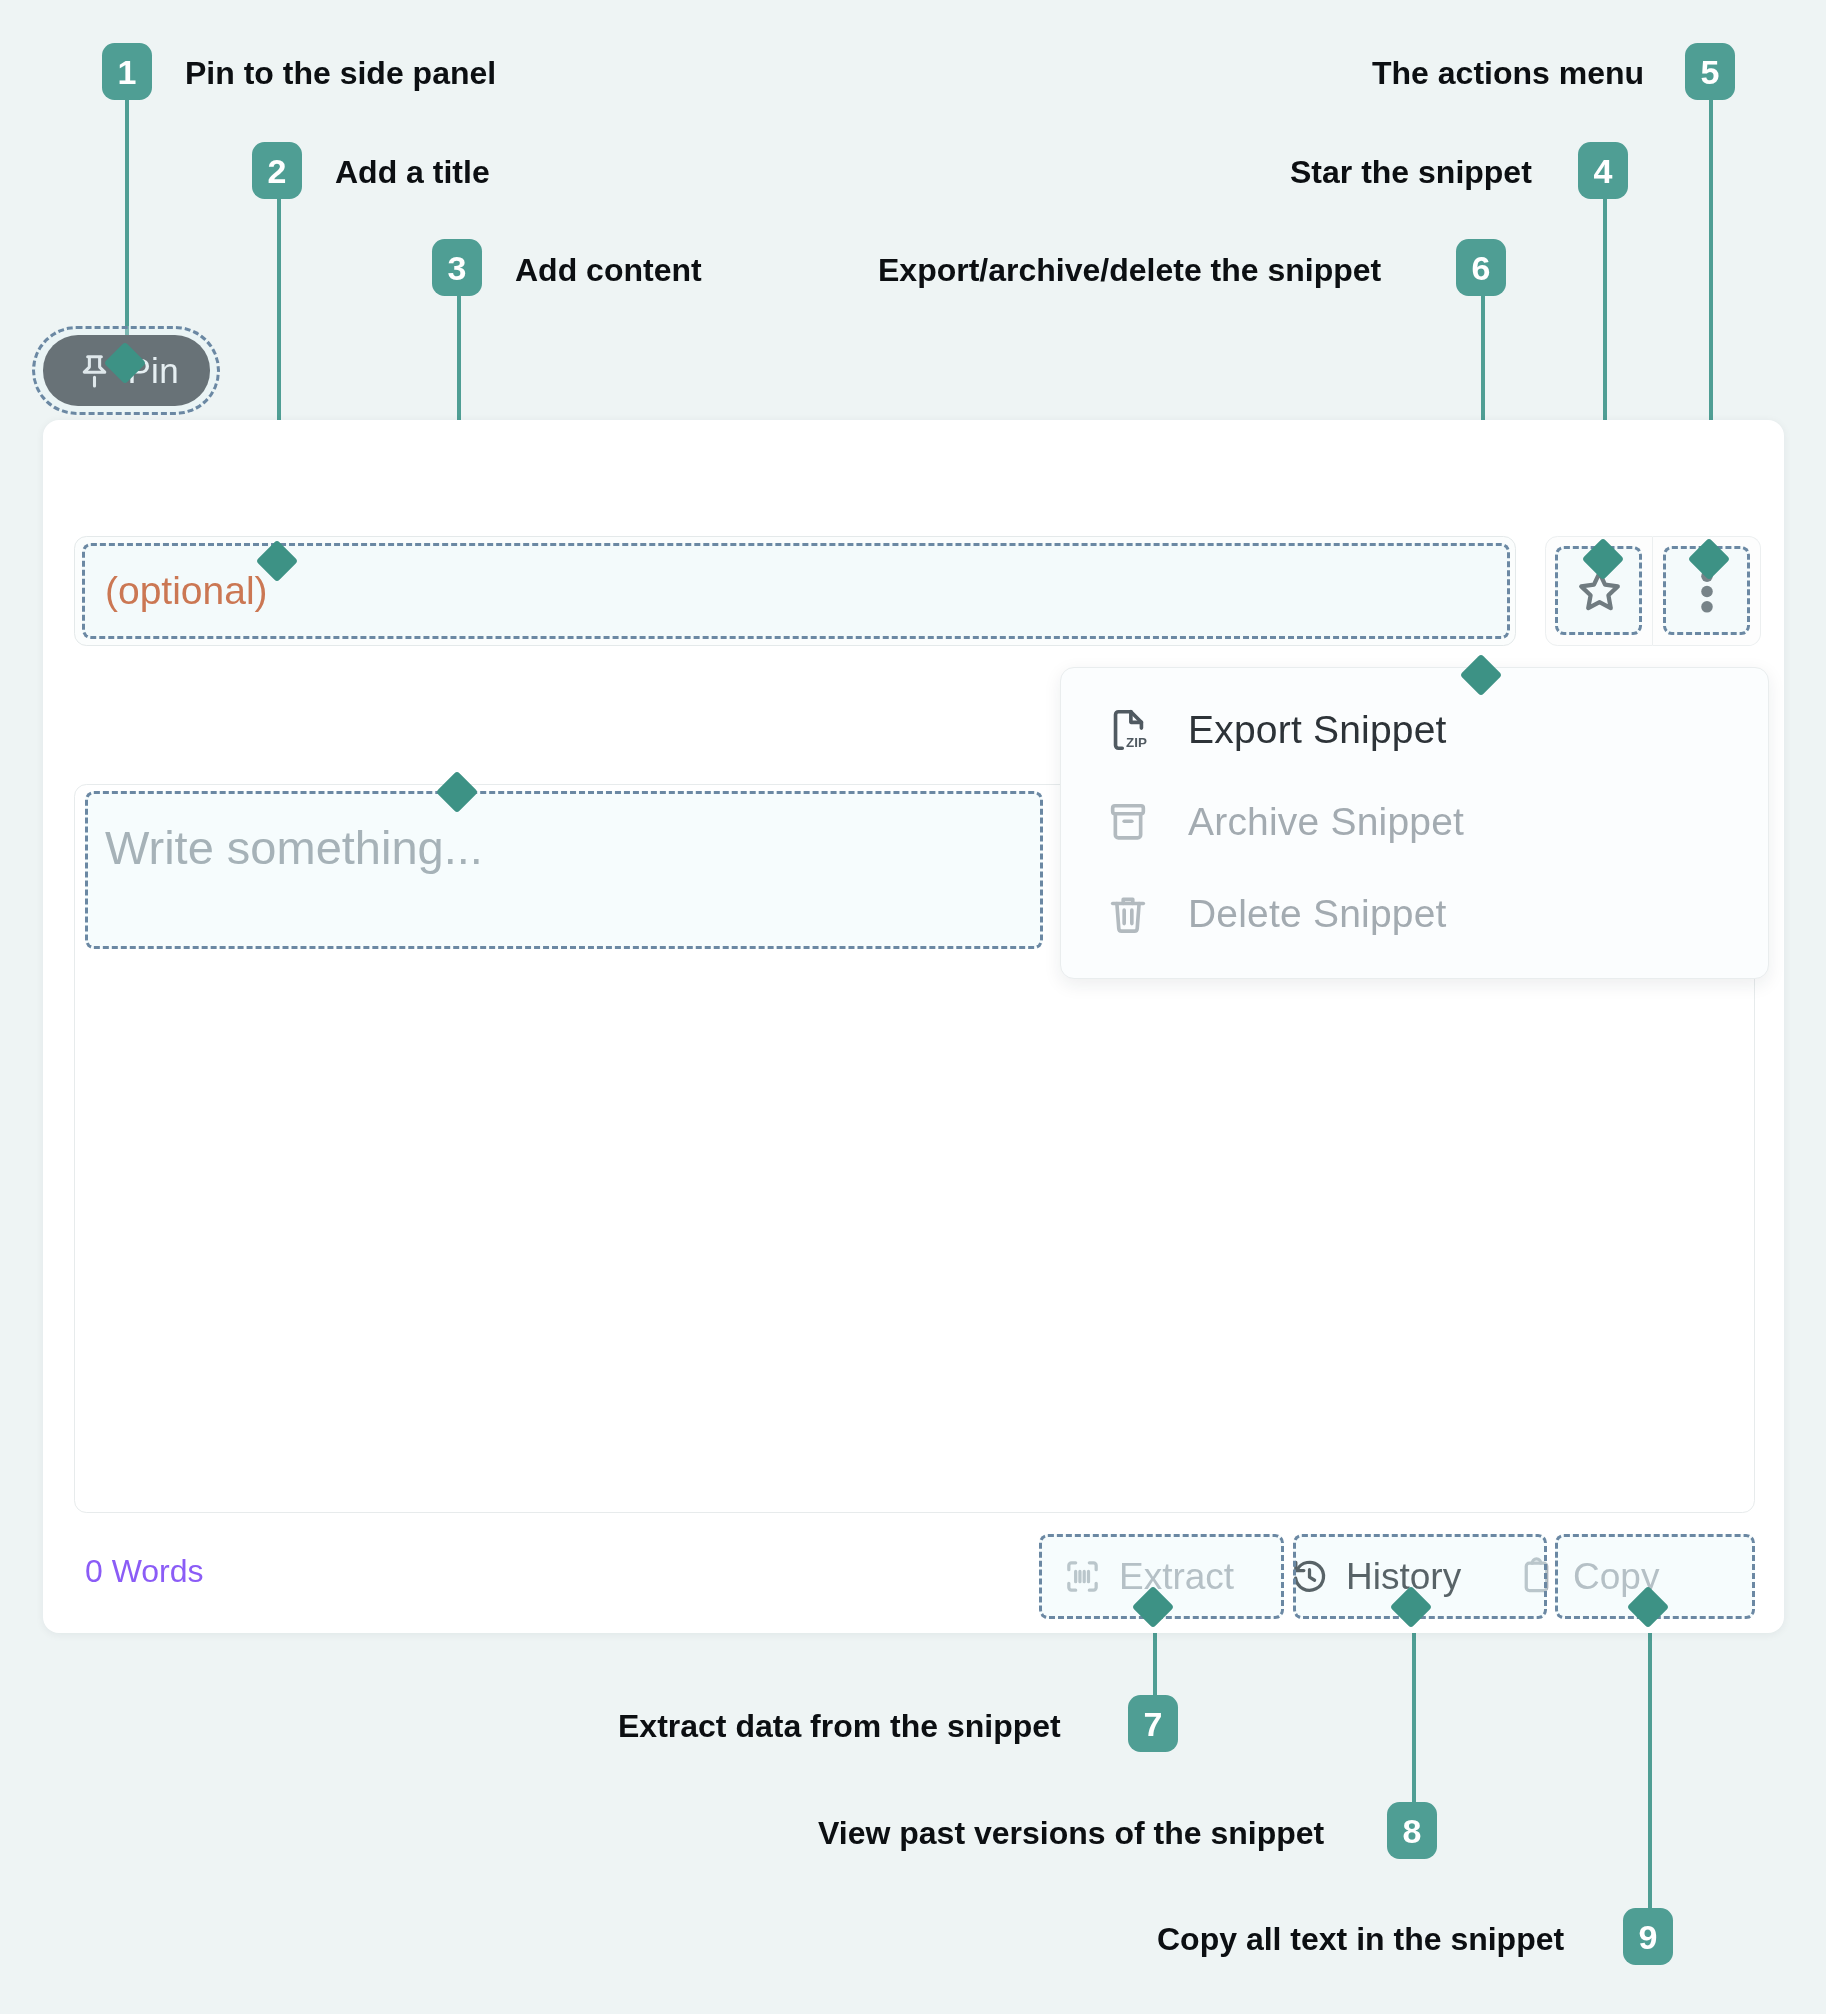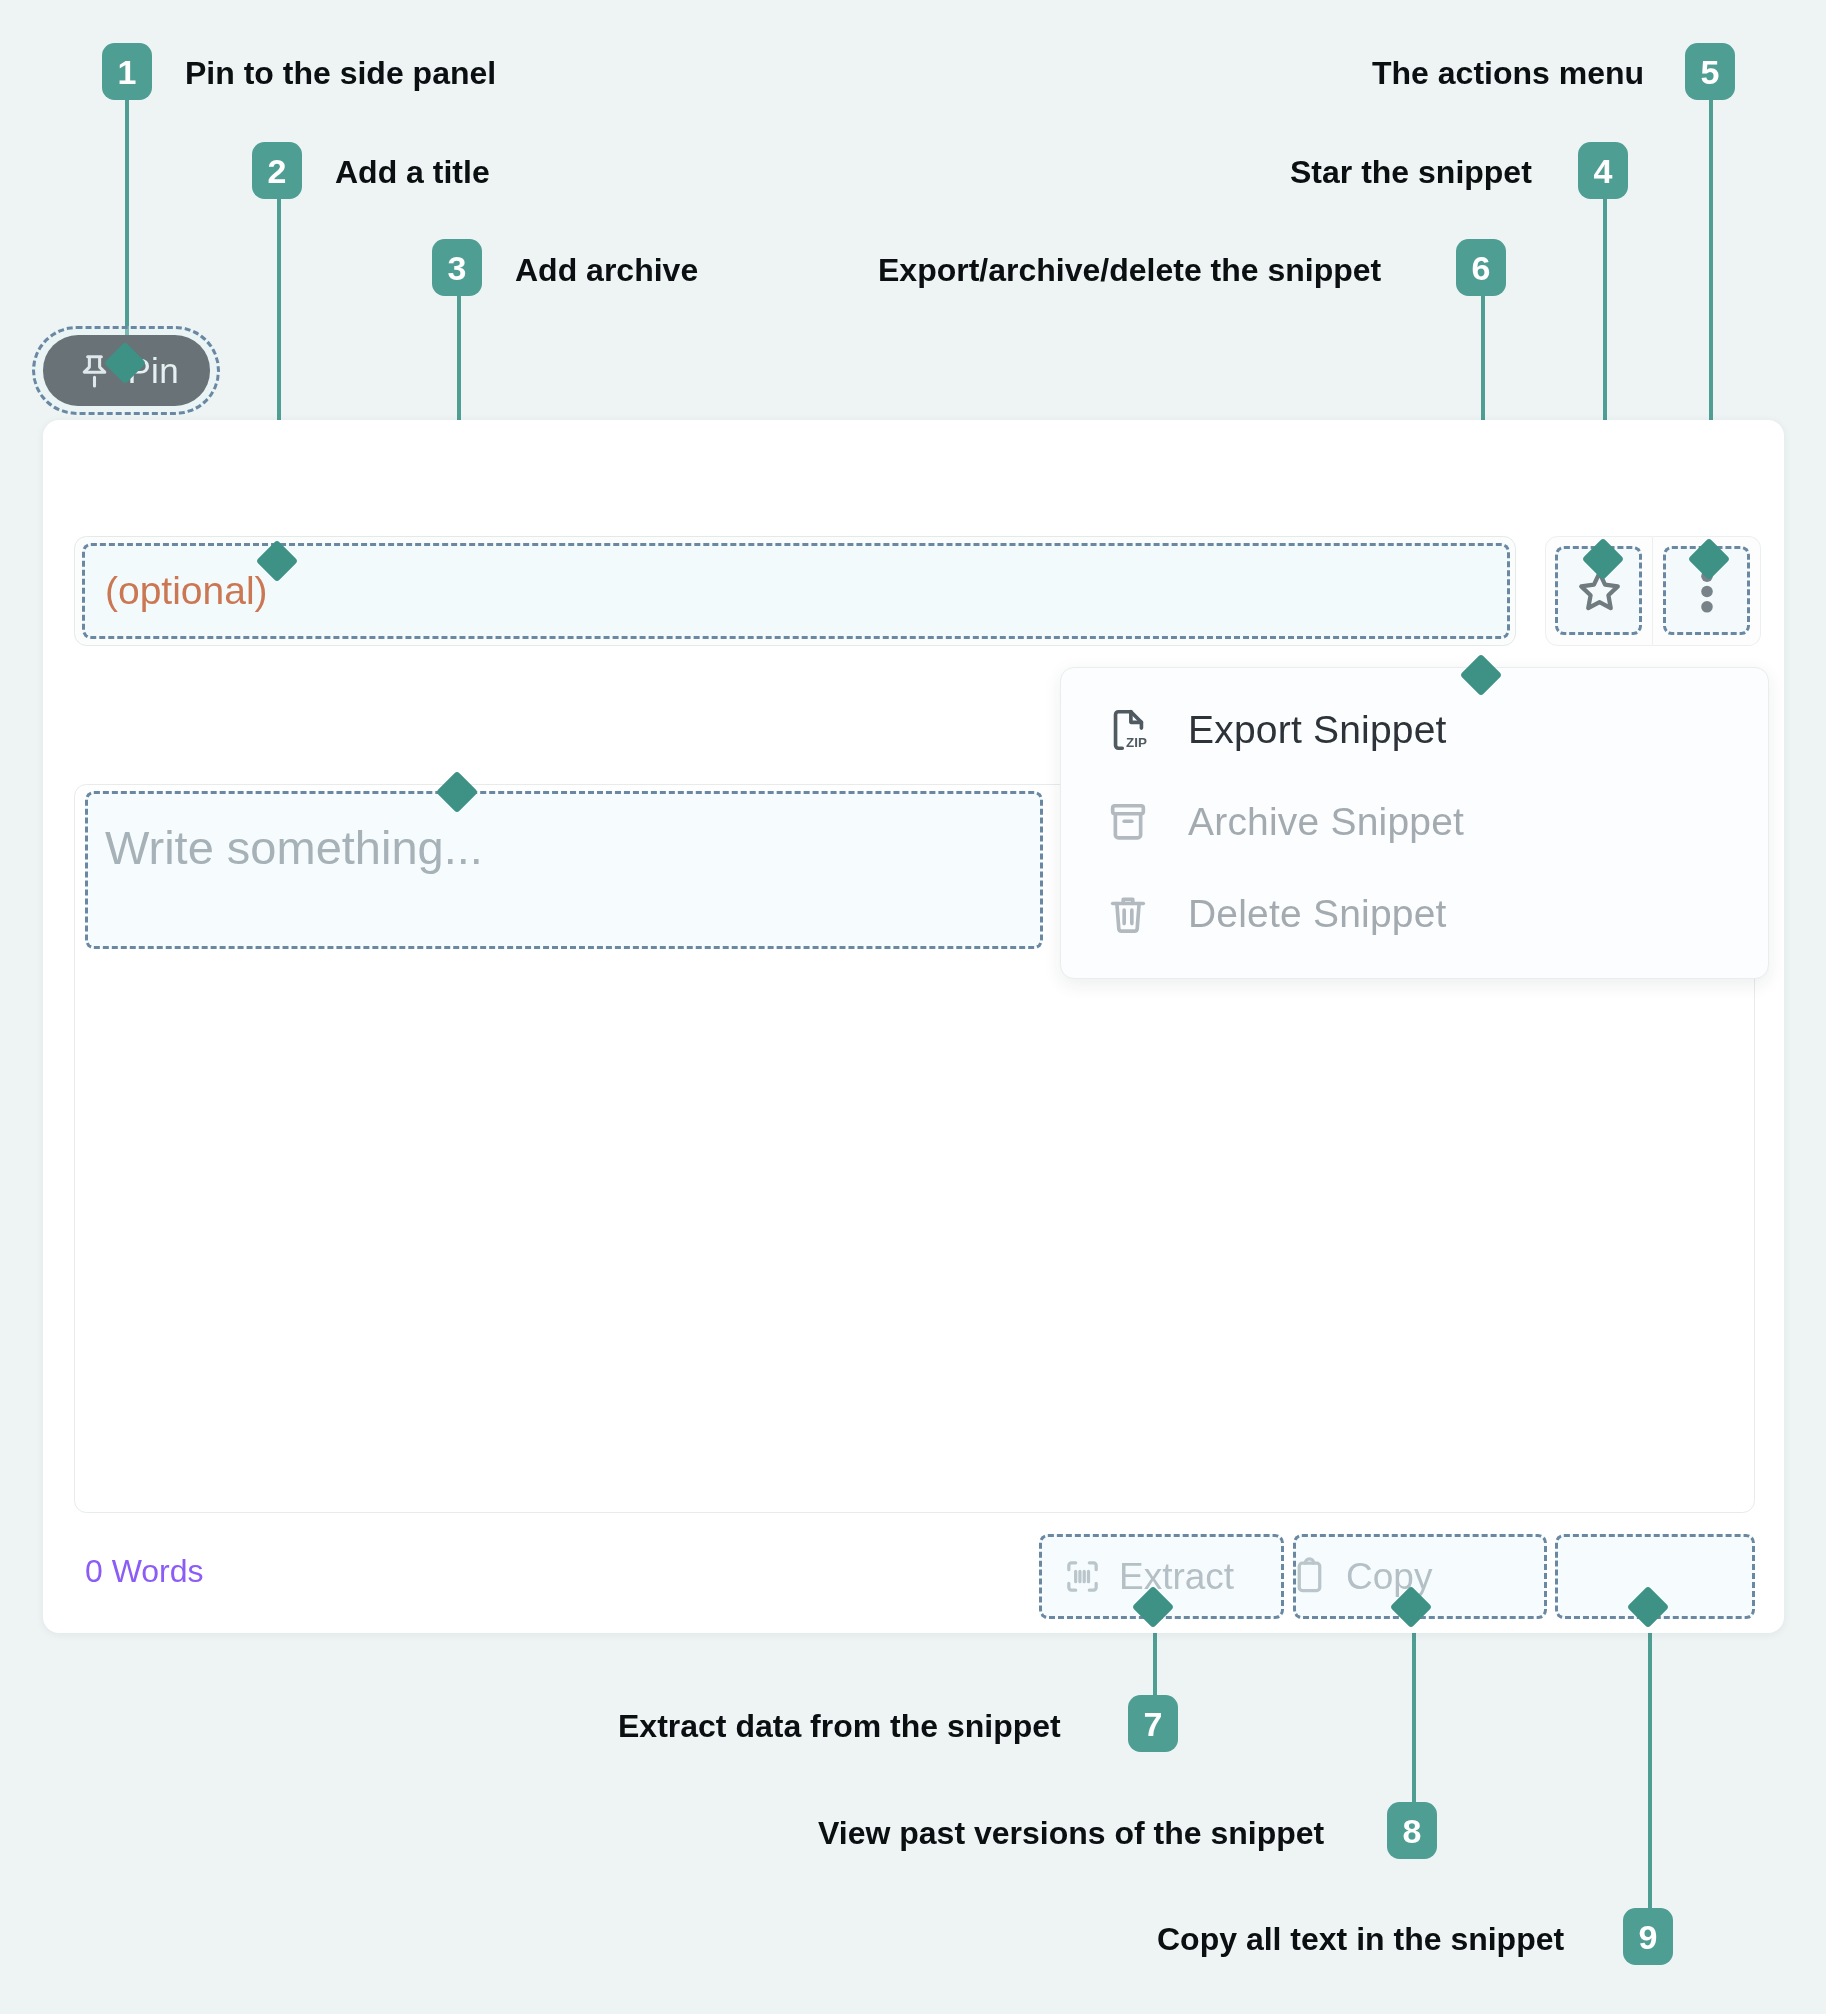--- a/index.html
+++ b/index.html
@@ -215,21 +215,21 @@
 <div class="leader" style="left:1412px; top:1600px; height:226px;"></div>
 <div class="leader" style="left:1648px; top:1600px; height:332px;"></div>
 
 <div class="badge" style="left:102px; top:43px;">1</div>
 <div class="anno-label" style="left:185px; top:57px;">Pin to the side panel</div>
 
 <div class="badge" style="left:252px; top:142px;">2</div>
 <div class="anno-label" style="left:335px; top:156px;">Add a title</div>
 
 <div class="badge" style="left:432px; top:239px;">3</div>
-<div class="anno-label" style="left:515px; top:254px;">Add archive</div>
+<div class="anno-label" style="left:515px; top:254px;">Add content</div>
 
 <div class="badge" style="left:1685px; top:43px;">5</div>
 <div class="anno-label" style="left:1372px; top:57px;">The actions menu</div>
 
 <div class="badge" style="left:1578px; top:142px;">4</div>
 <div class="anno-label" style="left:1290px; top:156px;">Star the snippet</div>
 
 <div class="badge" style="left:1456px; top:239px;">6</div>
 <div class="anno-label" style="left:878px; top:254px;">Export/archive/delete the snippet</div>
 
@@ -336,20 +336,30 @@
 <div id="footer-actions">
   <div class="foot-btn muted">
     <span>
       <svg width="41" height="41" viewBox="0 0 24 24" fill="none" stroke="#aab2b8" stroke-width="1.9" stroke-linecap="round" stroke-linejoin="round">
         <path d="M4 8V5.5A1.5 1.5 0 0 1 5.5 4H8M16 4h2.5A1.5 1.5 0 0 1 20 5.5V8M20 16v2.5a1.5 1.5 0 0 1-1.5 1.5H16M8 20H5.5A1.5 1.5 0 0 1 4 18.5V16"></path>
         <path d="M8 9v6M10.5 9v6M13 9v6M15.5 9v6"></path>
       </svg>
     </span>
     <span>Extract</span>
   </div>
+  <div class="foot-btn active">
+    <span>
+      <svg width="41" height="41" viewBox="0 0 24 24" fill="none" stroke="#1e2429" stroke-width="1.9" stroke-linecap="round" stroke-linejoin="round">
+        <path d="M4 8.5V3.8M4 8.5h4.7"></path>
+        <path d="M4.6 8.4A8.2 8.2 0 1 1 3.9 13"></path>
+        <path d="M12 8v4.4l3 1.8"></path>
+      </svg>
+    </span>
+    <span>History</span>
+  </div>
   <div class="foot-btn muted">
     <span>
       <svg width="41" height="41" viewBox="0 0 24 24" fill="none" stroke="#aab2b8" stroke-width="1.9" stroke-linecap="round" stroke-linejoin="round">
         <rect x="6" y="4.2" width="12" height="16" rx="1.8"></rect>
         <path d="M9.5 4.2a2.5 2.5 0 0 1 5 0"></path>
       </svg>
     </span>
     <span>Copy</span>
   </div>
 </div>

